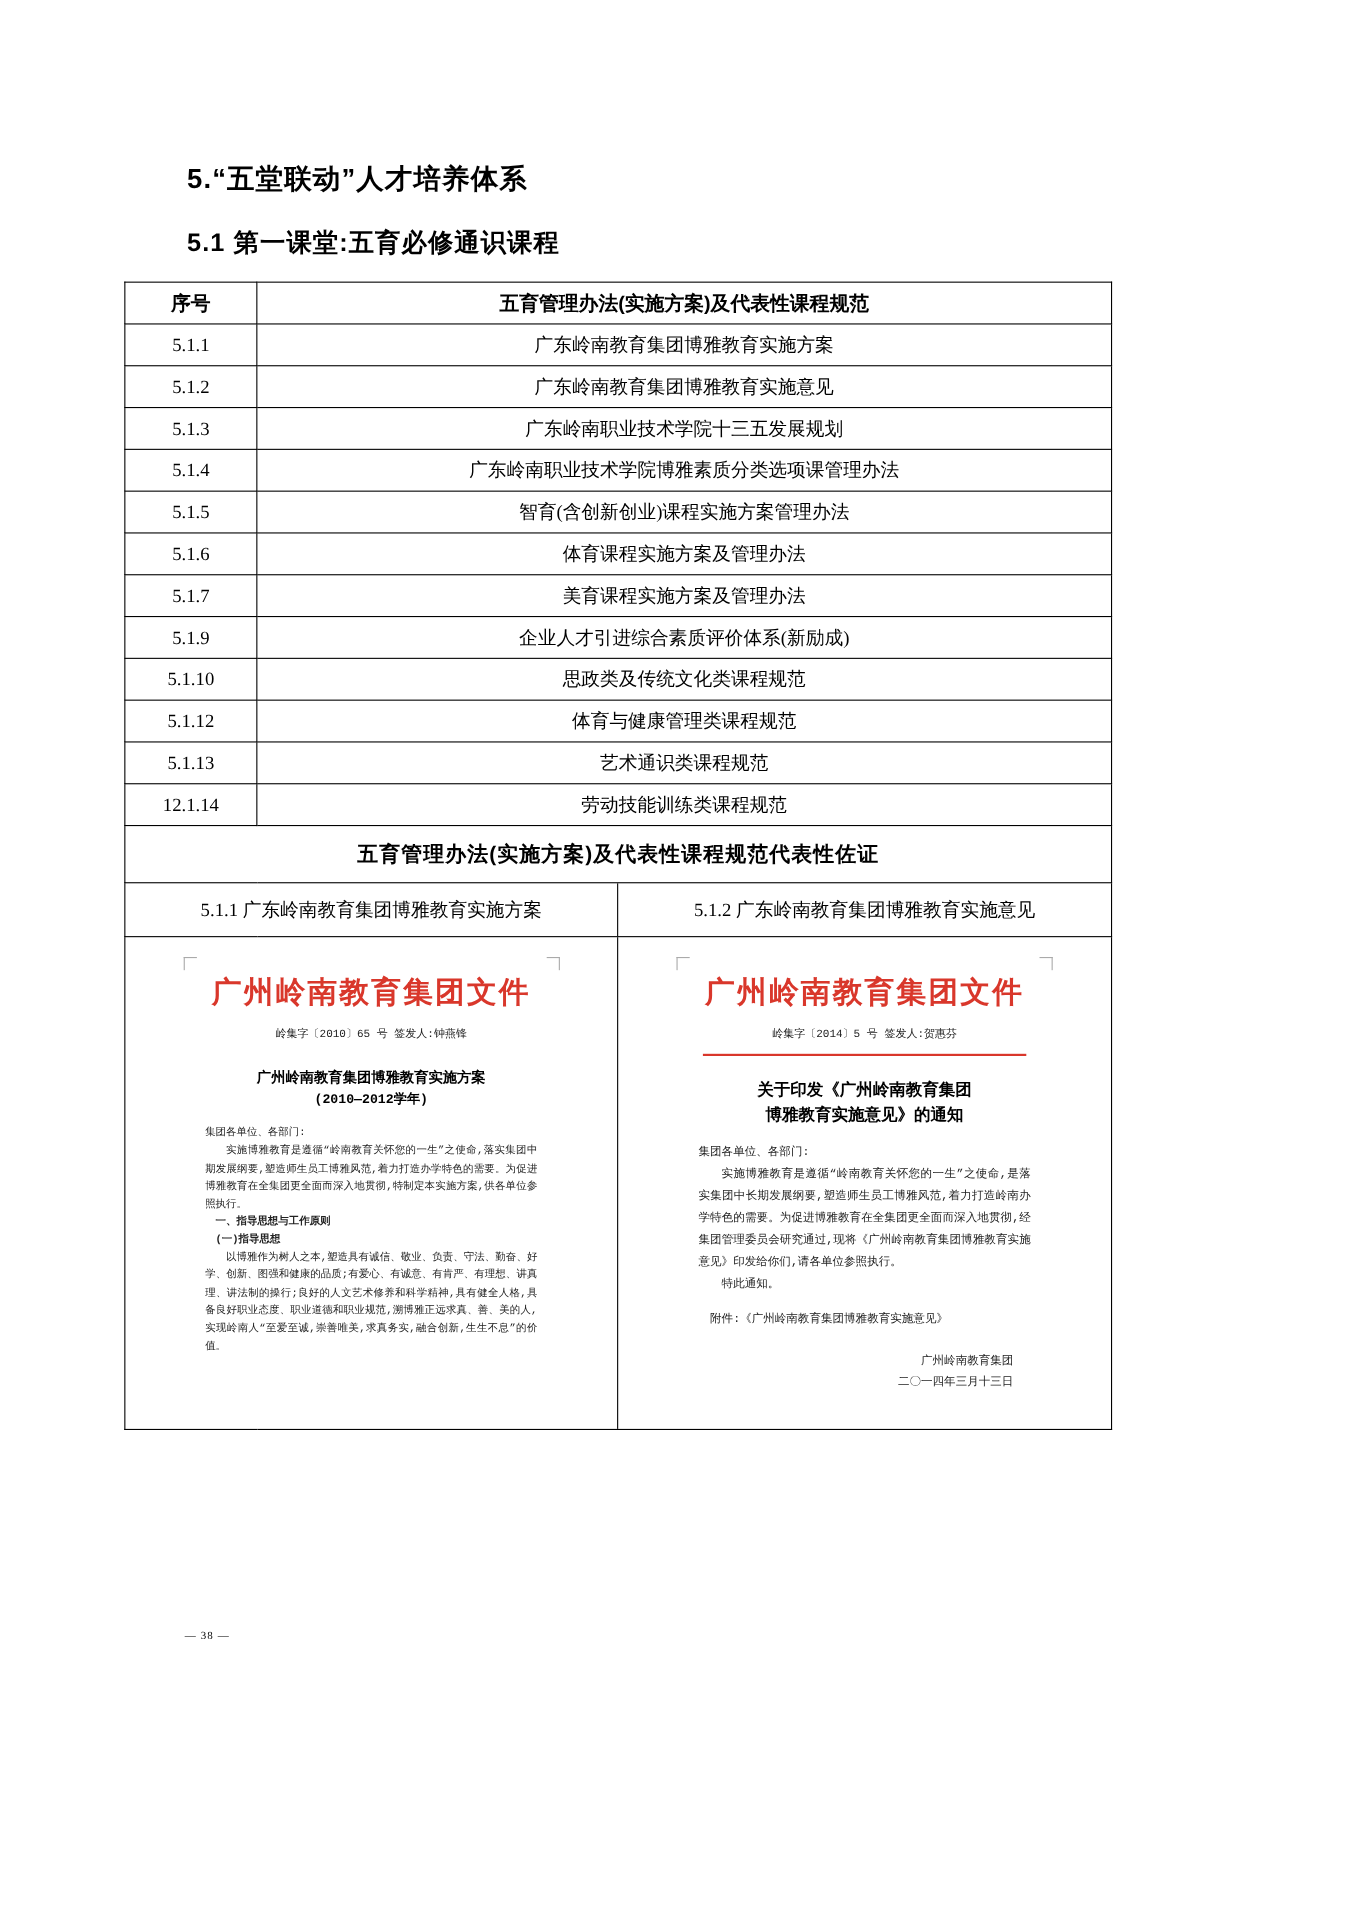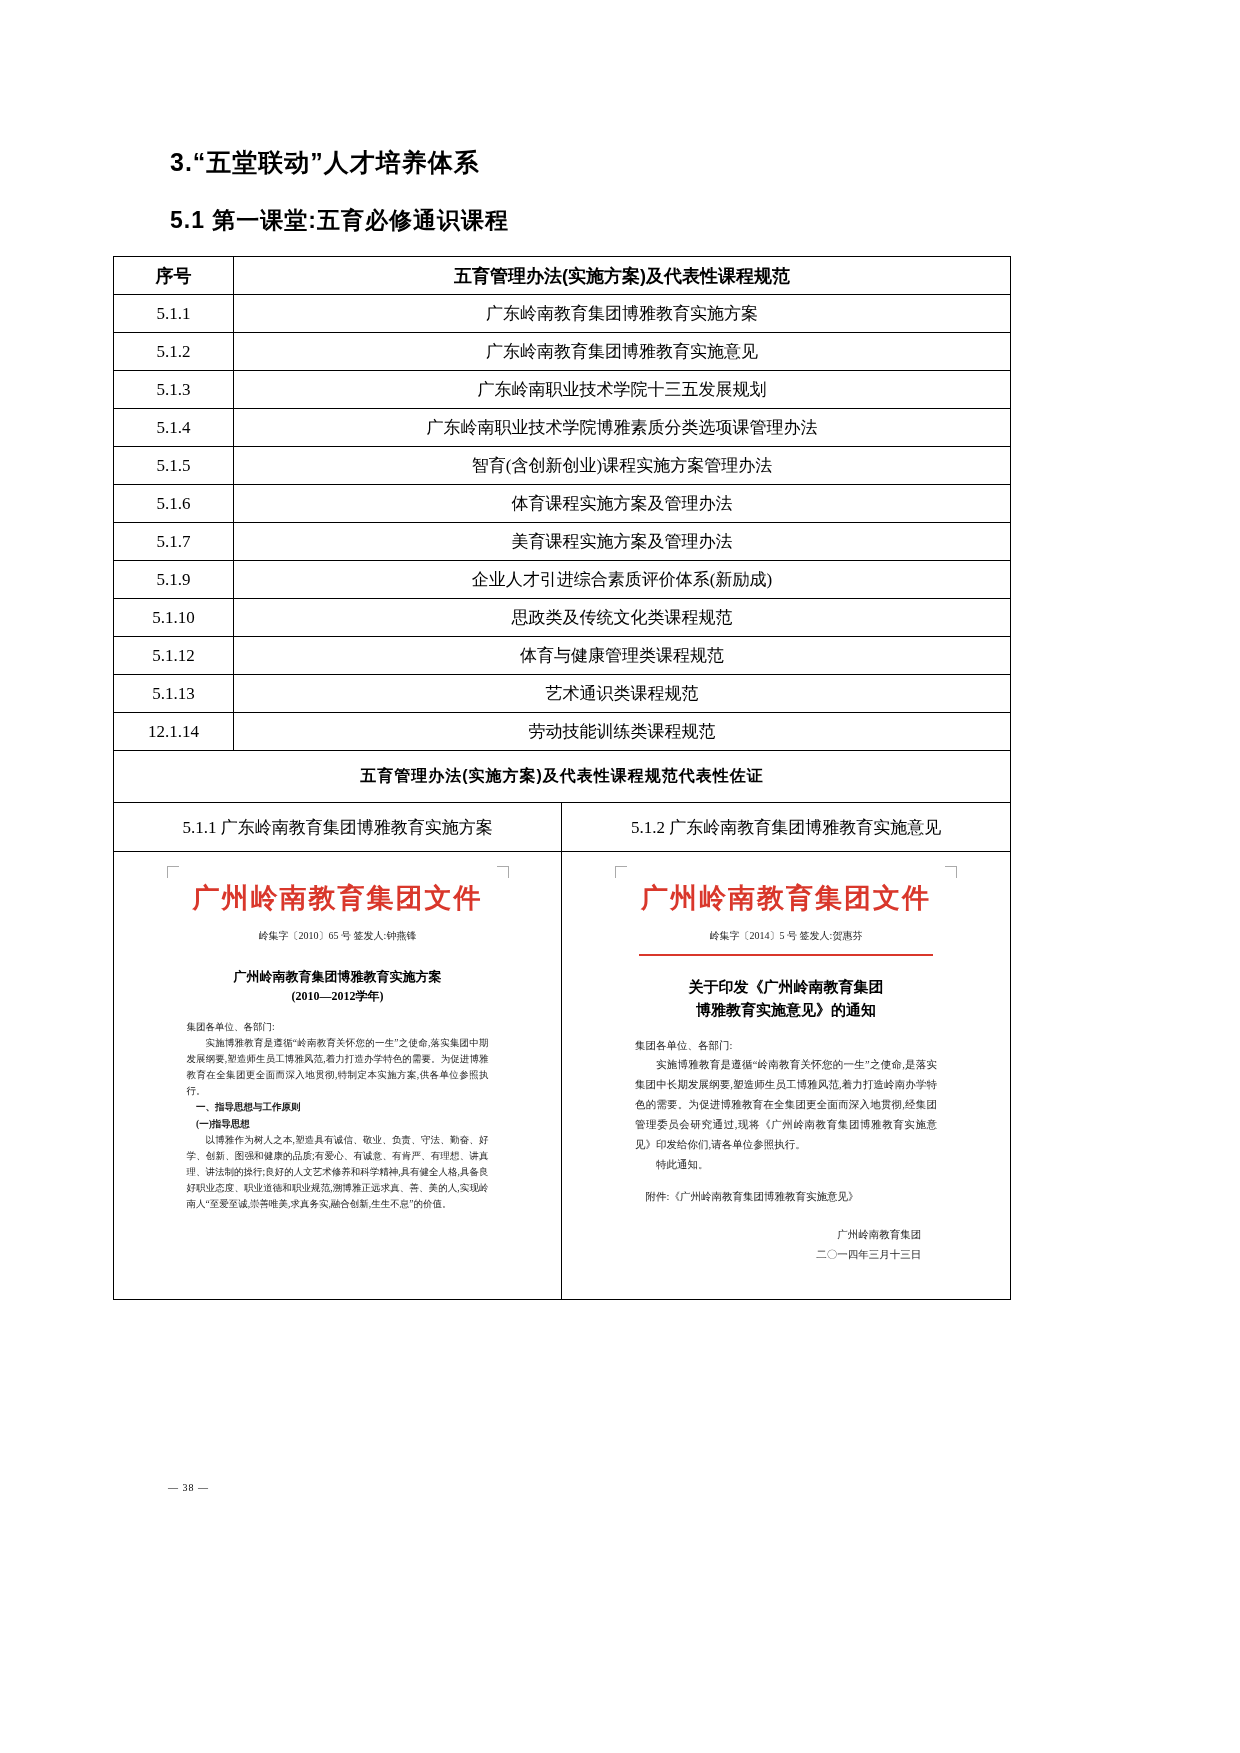--- a/index.html
+++ b/index.html
@@ -33,38 +33,38 @@
     font-weight: bold; font-size: 18px;
   }
   td.cell-no, td.cell-title {
     height: 38px; text-align: center; font-size: 17px;
     overflow: hidden; white-space: nowrap;
   }
 
   td.evidence-header {
     height: 52px; text-align: center;
     font-family: "Liberation Sans", "DejaVu Sans", sans-serif;
-    font-weight: bold; font-size: 16px; letter-spacing: 1px;
+    font-weight: bold; font-size: 19px; letter-spacing: 1px;
   }
 
   td.p0 { padding: 0; vertical-align: top; }
   .split { display: flex; width: 100%; }
   .split .half { flex: 1 1 50%; min-width: 0; }
   .split .half.bordered { border-right: 1px solid #000; }
 
   .caption-split { height: 48px; }
   .caption-split .half {
     display: flex; align-items: center; justify-content: center;
     font-size: 17px;
   }
 
   .docs-split { height: 447px; }
   .docs-split .half {
-    display: flex; justify-content: center; align-items: flex-start;
-    padding-top: 10px; overflow: hidden;
+    display: flex; justify-content: center; align-items: center;
+    padding-top: 10px; overflow: hidden; font-family: Liberation Mono, monospace;
   }
 
   .doc {
     width: 346px; height: 430px; position: relative;
     padding: 18px 22px 14px; overflow: hidden; background: #fff;
   }
   .doc::before {
     content: ""; position: absolute; top: 4px; left: 2px;
     width: 11px; height: 11px;
     border-left: 1px solid #aaa; border-top: 1px solid #aaa;
@@ -102,21 +102,21 @@
   .page-footer {
     position: absolute; left: 168px; top: 1482px;
     font-size: 10px; letter-spacing: 1px;
   }
 </style>
 </head>
 <body>
 
 <div class="content">
 
-  <h1 class="heading">3.“五堂联动”人才培养体系</h1>
+  <h1 class="heading">5.“五堂联动”人才培养体系</h1>
   <h2 class="subheading">5.1 第一课堂:五育必修通识课程</h2>
 
   <table class="main">
     <colgroup>
         <col style="width:120px">
         <col style="width:777px">
       </colgroup>
     <thead>
       <tr class="header-row">
         <th>序号</th>

